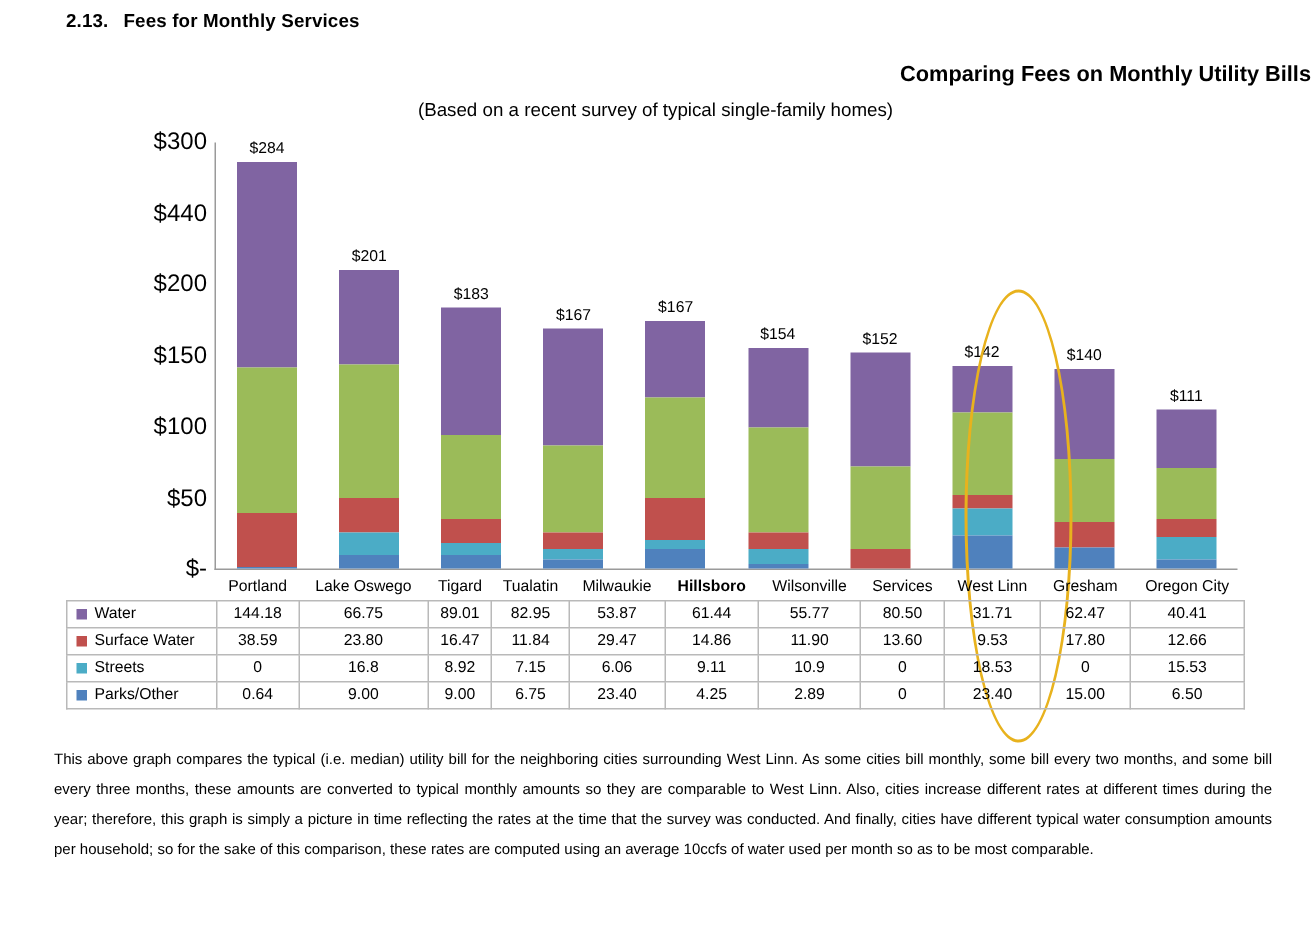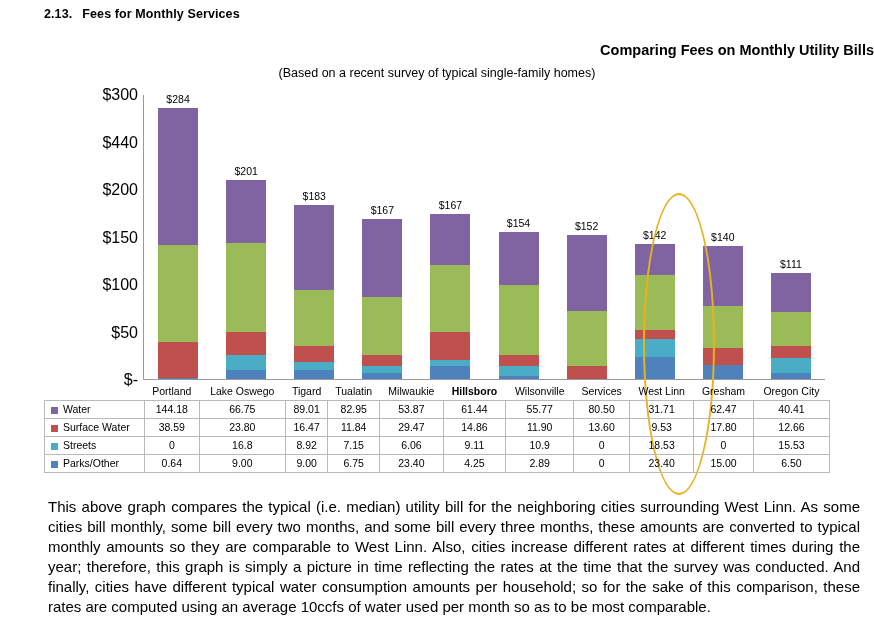--- a/index.html
+++ b/index.html
@@ -148,24 +148,24 @@
     vertical-align: middle;
   }
 
   .header-row-cells td {
     border-top: 1px solid #b9b9b9;
   }
 
   
   .body-text {
     position: absolute;
-    left: 48px;
+    left: 36px;
     top: 497px;
     width: 812px;
-    font-size: 15px;
+    font-size: 10px;
     line-height: 20px;
     text-align: justify;
   }
 </style>
 </head>
 <body>
 
 <div class="section-heading">
   <span class="num">2.13.</span><span>Fees for Monthly Services</span>
 </div>

